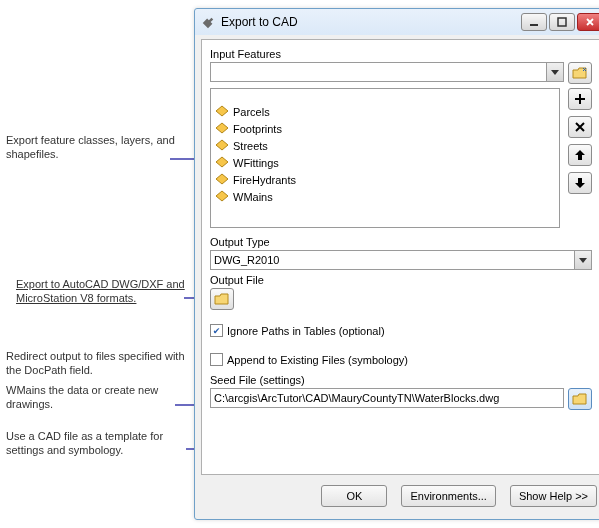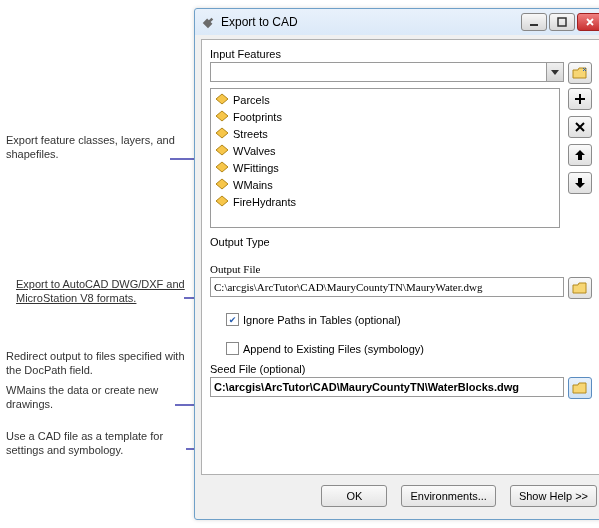--- a/index.html
+++ b/index.html
@@ -86,35 +86,35 @@
     width: 24px; height: 22px;
     border: 1px solid #8c8c8c; border-radius: 3px;
     background: linear-gradient(#fafafa,#e0e0e0);
     display:flex; align-items:center; justify-content:center;
   }
   .listbox {
     border: 1px solid #9a9a9a;
     background: #fff;
     height: 140px;
     overflow: auto;
-    padding: 2px 2px;
+    padding: 14px 2px;
   }
   .list-item {
     display:flex; align-items:center; gap:4px;
     height:17px; padding-left:2px;
   }
   .fc-icon {
     width:14px; height:13px; flex-shrink:0;
   }
   .side-btns {
     display:flex; flex-direction:column; gap:6px;
     margin-left:4px;
   }
   .checkline {
-    display:flex; align-items:center; gap:4px; margin: 8px 16px;
+    display:flex; align-items:center; gap:4px; margin: 8px 0;
   }
   .chkbox {
     width:13px; height:13px; border:1px solid #888;
     background:#fff; display:flex; align-items:center; justify-content:center;
     font-size:9px; color:#2a60b0;
   }
   .chkbox.checked::after { content:"✔"; }
   .btnbar {
     position:absolute; left:6px; right:6px; bottom:8px; height:30px;
     display:flex; justify-content:flex-end; gap:14px; align-items:center;
@@ -215,39 +215,33 @@
         <div class="list-item">
           <svg class="fc-icon" viewBox="0 0 14 13">
               <path d="M1 6 L7 1 L13 6 L7 11 Z" fill="#f7c64a" stroke="#b38618"></path>
             </svg>
           <span>Streets</span>
         </div>
         <div class="list-item">
           <svg class="fc-icon" viewBox="0 0 14 13">
               <path d="M1 6 L7 1 L13 6 L7 11 Z" fill="#f7c64a" stroke="#b38618"></path>
             </svg>
-          <span>WValves</span>
-        </div>
-        <div class="list-item">
-          <svg class="fc-icon" viewBox="0 0 14 13">
-              <path d="M1 6 L7 1 L13 6 L7 11 Z" fill="#f7c64a" stroke="#b38618"></path>
-            </svg>
           <span>WFittings</span>
         </div>
         <div class="list-item">
           <svg class="fc-icon" viewBox="0 0 14 13">
               <path d="M1 6 L7 1 L13 6 L7 11 Z" fill="#f7c64a" stroke="#b38618"></path>
             </svg>
+          <span>FireHydrants</span>
+        </div>
+        <div class="list-item">
+          <svg class="fc-icon" viewBox="0 0 14 13">
+              <path d="M1 6 L7 1 L13 6 L7 11 Z" fill="#f7c64a" stroke="#b38618"></path>
+            </svg>
           <span>WMains</span>
-        </div>
-        <div class="list-item">
-          <svg class="fc-icon" viewBox="0 0 14 13">
-              <path d="M1 6 L7 1 L13 6 L7 11 Z" fill="#f7c64a" stroke="#b38618"></path>
-            </svg>
-          <span>FireHydrants</span>
         </div>
       </div>
       <div class="side-btns">
         <div class="icon-btn">
           <svg width="12" height="12" viewBox="0 0 12 12">
               <path d="M5 1h2v10H5zM1 5h10v2H1z" fill="#000"></path>
             </svg>
         </div>
         <div class="icon-btn">
           <svg width="12" height="12" viewBox="0 0 12 12">
@@ -262,51 +256,54 @@
         <div class="icon-btn">
           <svg width="12" height="12" viewBox="0 0 12 12">
               <path d="M6 11L1 6h3V1h4v5h3z" fill="#000"></path>
             </svg>
         </div>
       </div>
     </div>
 
     <div class="output-type">
       <span class="label">Output Type</span>
-    </div>
-
-    <div style="margin-top:15px;font-family:Liberation Serif, serif;">
+      <div class="combo">
+        <span>DWG_R2010</span>
+        <div class="combo-btn">
+            <div class="tri-down"></div>
+          </div>
+      </div>
+    </div>
+
+    <div style="margin-top:4px;">
       <span class="label">Output File</span>
       <div class="row">
-        <div class="textfield">
-          <span style="white-space:nowrap;overflow:hidden;">C:\arcgis\ArcTutor\CAD\MauryCountyTN\MauryWater.dwg</span>
-        </div>
         <div class="icon-btn">
           <svg width="16" height="14" viewBox="0 0 16 14">
               <path d="M1 4h5l1-2h7v10H1z" fill="#f7d674" stroke="#b48a1f"></path>
             </svg>
         </div>
       </div>
     </div>
 
     <div class="checkline" style="margin-top:14px;">
       <div class="chkbox checked"></div>
       <span>Ignore Paths in Tables (optional)</span>
     </div>
 
     <div class="checkline" style="margin-top:16px;">
       <div class="chkbox"></div>
       <span>Append to Existing Files (symbology)</span>
     </div>
 
     <div style="margin-top:6px;">
-      <span class="label">Seed File (optional)</span>
+      <span class="label">Seed File (settings)</span>
       <div class="row">
         <div class="textfield">
-          <span style="white-space:nowrap;overflow:hidden;font-weight:bold;">C:\arcgis\ArcTutor\CAD\MauryCountyTN\WaterBlocks.dwg</span>
+          <span style="white-space:nowrap;overflow:hidden;">C:\arcgis\ArcTutor\CAD\MauryCountyTN\WaterBlocks.dwg</span>
         </div>
         <div class="icon-btn" style="background:linear-gradient(#e8f1fb,#cfe2f6); border-color:#5a8cc0;">
           <svg width="16" height="14" viewBox="0 0 16 14">
               <path d="M1 4h5l1-2h7v10H1z" fill="#f7d674" stroke="#b48a1f"></path>
             </svg>
         </div>
       </div>
     </div>
 
   </div>

